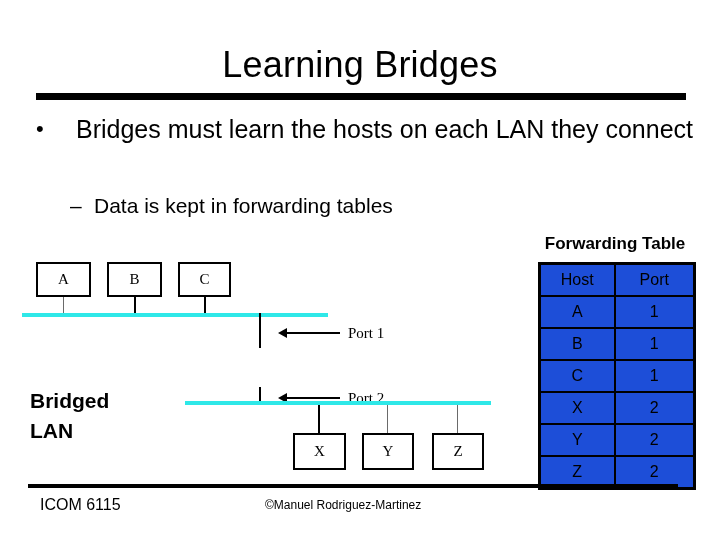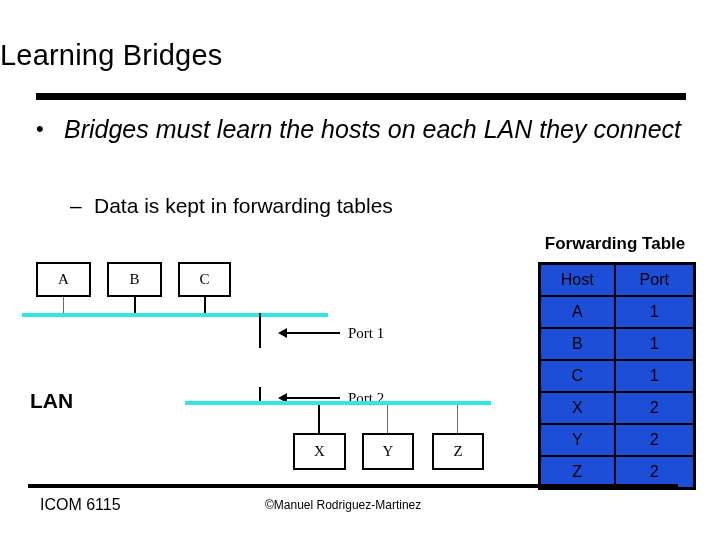--- a/index.html
+++ b/index.html
@@ -13,23 +13,24 @@
     position: relative;
     overflow: hidden;
     font-family: "Liberation Sans", sans-serif;
     color: #000000;
   }
 
   
   #slide-title {
     position: absolute;
     left: 0;
-    top: 38px;
+    top: 48px;
     width: 720px;
-    font-size: 29px;
+    text-align: center;
+    font-size: 36px;
     font-weight: normal;
     letter-spacing: 0.2px;
     line-height: 34px;
   }
 
   
   #title-rule {
     position: absolute;
     left: 36px;
     top: 93px;
@@ -57,22 +58,21 @@
   }
   #bullet-1 .bullet-glyph {
     position: absolute;
     left: 8px;
     top: 0px;
     font-size: 22px;
     line-height: 34px;
   }
   #bullet-1 .bullet-text {
     display: block;
-    margin-left: 36px;
-    font-style: italic;
+    margin-left: 48px;
   }
   #subbullet-1 {
     position: absolute;
     left: 70px;
     top: 192px;
     width: 600px;
     font-size: 21px;
     line-height: 28px;
   }
   #subbullet-1 .dash-glyph {
@@ -258,20 +258,21 @@
   </div>
   <div class="node-box" style="left:362px; top:183px; width:52px; height:37px;">
     <span>Y</span>
   </div>
   <div class="node-box" style="left:432px; top:183px; width:52px; height:37px;">
     <span>Z</span>
   </div>
 </div>
 
 <div id="bridged-lan-label">
+  <div>Bridged</div>
   <div>LAN</div>
 </div>
 
 <div id="fwd-title">Forwarding Table</div>
 
 <table id="fwd-table">
   <colgroup>
     <col class="host-col">
     <col class="port-col">
   </colgroup>

